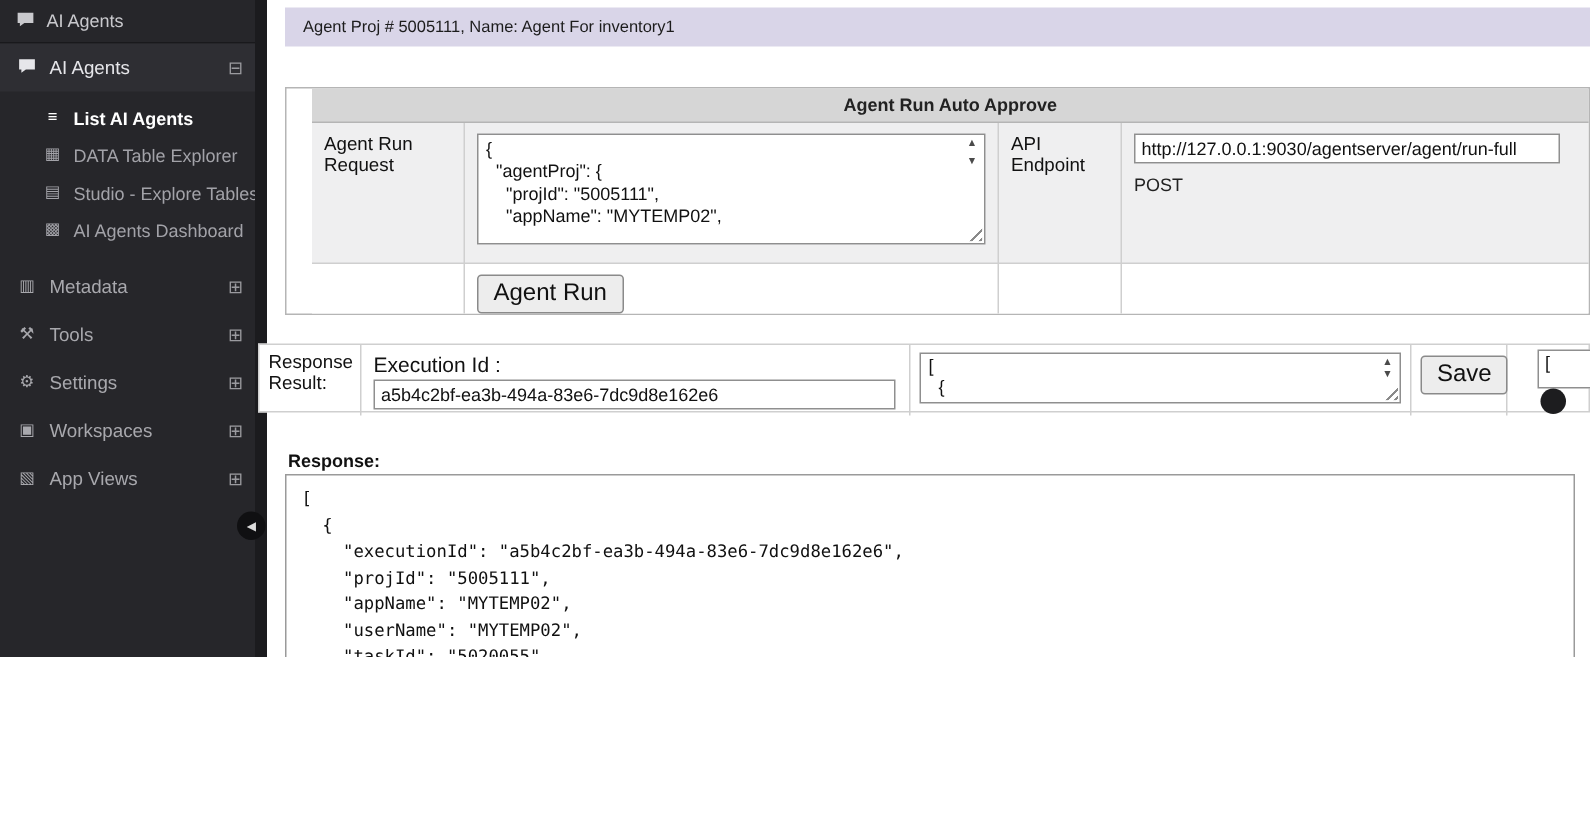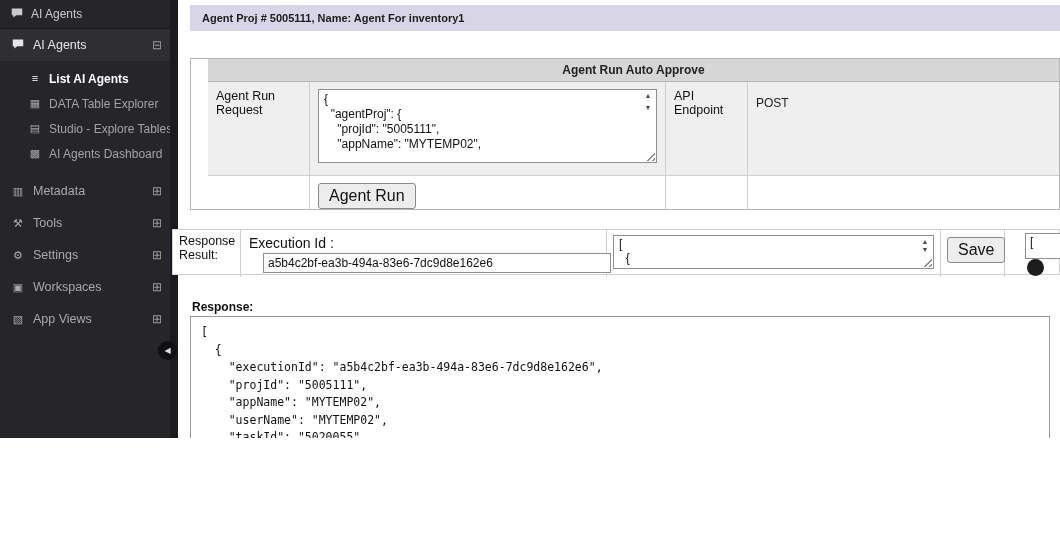--- a/index.html
+++ b/index.html
@@ -20,21 +20,21 @@
             font-size:12px;color:#a2a2a8;cursor:pointer;}
   .sub-item.current{color:#ffffff;font-weight:bold;}
   .icon-glyph{width:14px;text-align:center;font-size:11px;flex:0 0 14px;line-height:1;}
   .back-btn{position:absolute;right:1px;top:341px;width:19px;height:19px;border:0;border-radius:50%;
             background:#101012;color:#dcdcdc;display:flex;align-items:center;justify-content:center;
             font-size:8px;cursor:pointer;padding:0;}
 
   
   .titlebar{position:absolute;left:190px;right:0;top:5px;height:26px;background:#d9d5e8;
             display:flex;align-items:center;padding:0 12px;box-sizing:border-box;
-            font-size:11px;font-weight:bold;color:#1c1c1c;}
+            font-size:11px;font-weight:normal;color:#1c1c1c;}
 
   
   .panel1{position:absolute;left:190px;right:0;top:58px;border:1px solid #b5b5b5;background:#fff;padding-left:17px;}
   .panel1-title{height:22px;line-height:22px;text-align:center;font-weight:bold;font-size:12px;
                 background:#d6d6d6;color:#222;border-bottom:1px solid #b5b5b5;}
   .grid{display:grid;grid-template-columns:102px 356px 82px 1fr;grid-template-rows:94px 33px;}
   .g-cell{border-right:1px solid #cfcfcf;padding:7px 8px;box-sizing:border-box;font-size:12.5px;}
   .g-cell.last{border-right:0;}
   .row1{background:#efeff0;border-bottom:1px solid #cfcfcf;}
   .row2{background:#ffffff;}
@@ -57,21 +57,21 @@
 
   .btn{font-family:"Liberation Sans",sans-serif;font-size:16px;color:#111;background:#ededed;
        border:1px solid #8a8a8a;border-radius:3px;padding:3px 10px;cursor:pointer;}
 
   
   .panel2{position:absolute;left:172px;right:0;top:229px;height:44px;border:1px solid #cfcfcf;
           display:grid;grid-template-columns:68px 366px 334px 64px 1fr;background:#fff;}
   .p2cell{border-right:1px solid #cfcfcf;padding:4px 6px;box-sizing:border-box;font-size:12.5px;position:relative;}
   .p2cell.last{border-right:0;}
   .execlabel{font-size:14px;margin:1px 0 2px 2px;}
-  .execinput{width:348px;margin-left:16px;}
+  .execinput{width:348px;margin-left:2px;}
   .tarea2{height:34px;margin-top:1px;}
   .tarea2 pre{padding:1px 18px 1px 5px;font-size:12px;line-height:14px;}
   .tarea2 .sb{gap:0;}
   .savewrap{padding-top:7px;padding-left:6px;}
   .mini-box{position:absolute;left:20px;top:3px;width:40px;height:24px;border:1px solid #8f8f8f;background:#fff;}
   .mini-box pre{margin:0;padding:1px 4px;font-size:12px;font-family:"Liberation Sans",sans-serif;}
   .dark-circle{position:absolute;left:22px;top:29px;width:17px;height:17px;border-radius:50%;background:#1d1d1f;}
 
   
   .resp-label{position:absolute;left:192px;top:300px;font-size:12px;font-weight:bold;color:#111;}
@@ -172,20 +172,21 @@
     "appName": "MYTEMP02",</pre>
           <div class="sb">
             <span>▲</span>
             <span>▼</span>
           </div>
           <span class="grip"></span>
         </div>
       </div>
       <div class="g-cell row1">API Endpoint</div>
       <div class="g-cell row1 last">
+        <input class="txt url" value="http://127.0.0.1:9030/agentserver/agent/run-full" style="">
         <div class="post">POST</div>
       </div>
       <div class="g-cell row2"></div>
       <div class="g-cell row2">
         <button class="btn">Agent Run</button>
       </div>
       <div class="g-cell row2"></div>
       <div class="g-cell row2 last"></div>
     </div>
   </section>

